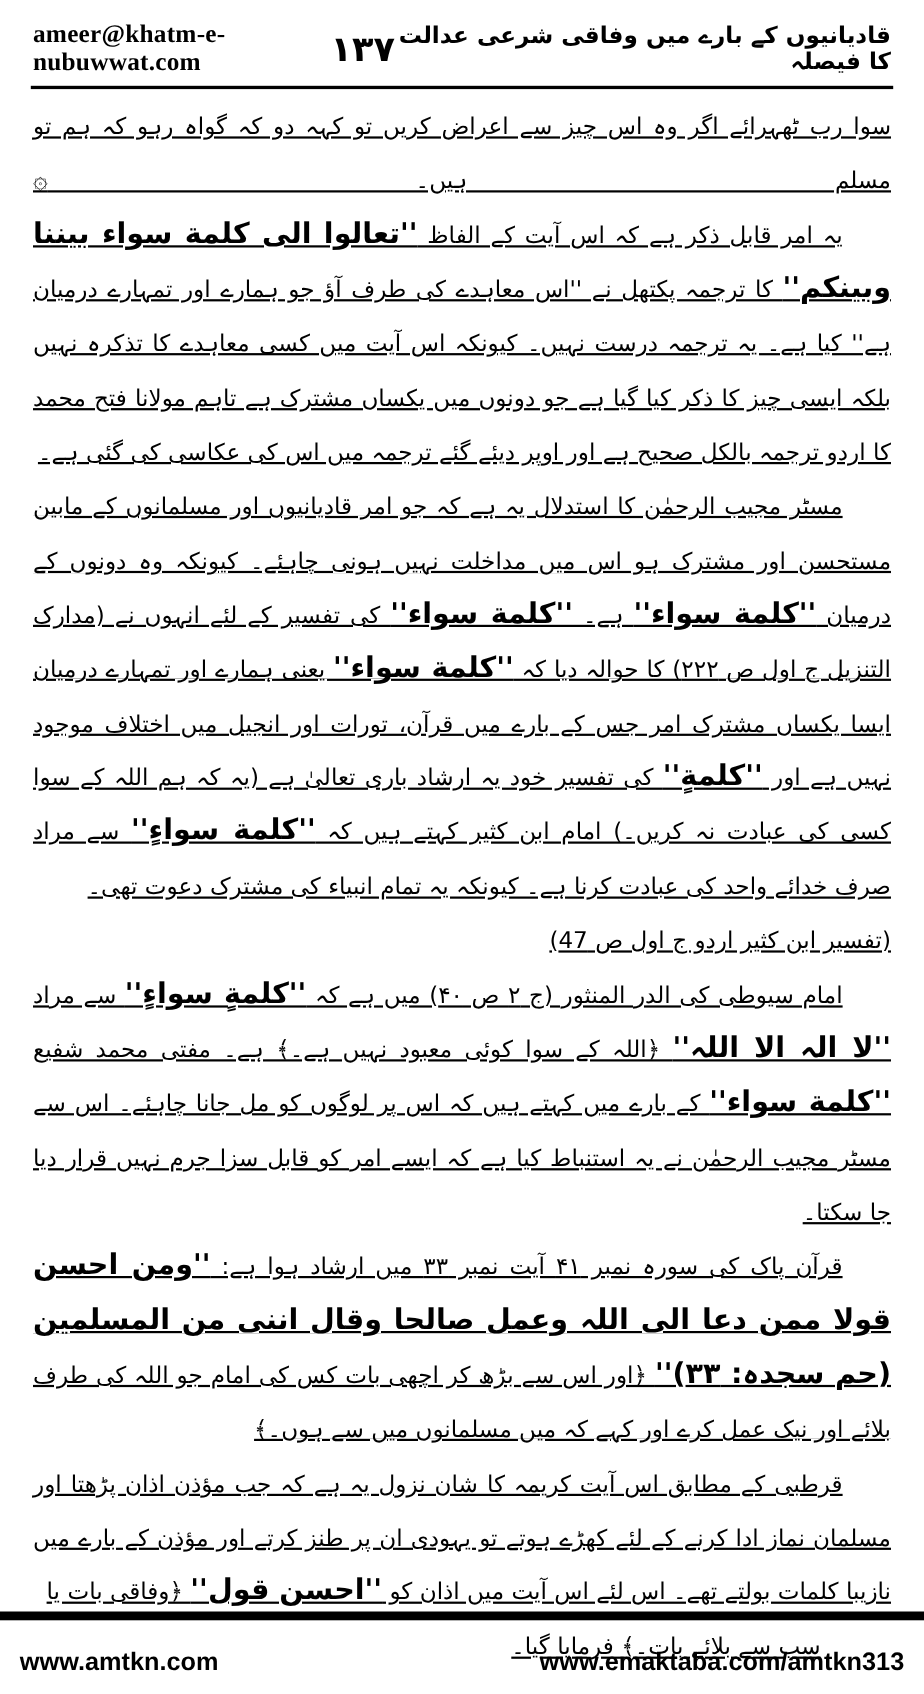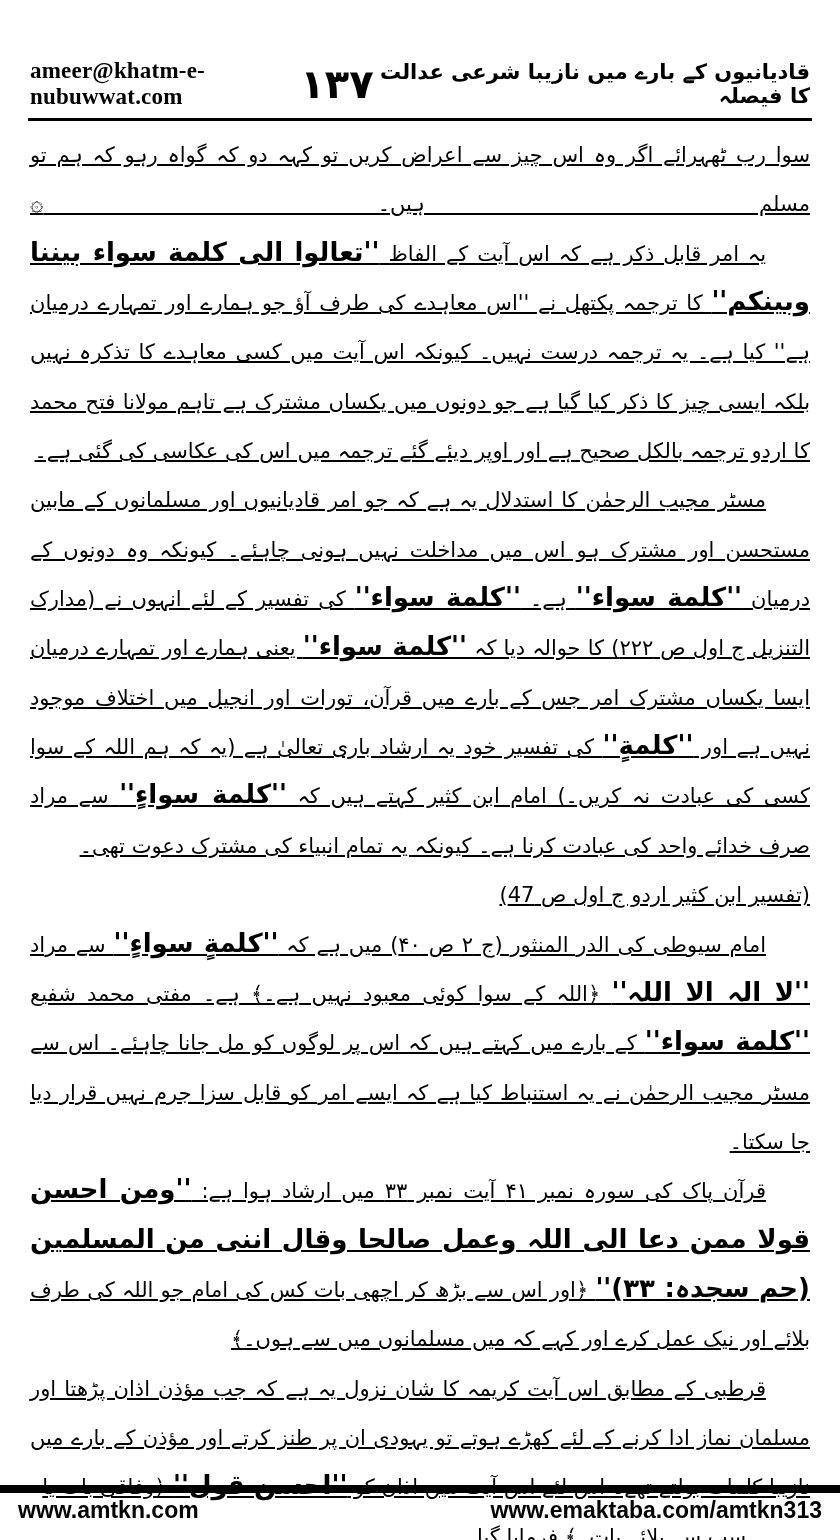--- a/index.html
+++ b/index.html
@@ -6,27 +6,26 @@
   body{
     width:840px;height:1540px;position:relative;
     background:#ffffff;color:#000;
     font-family:"DejaVu Sans", sans-serif;
     overflow:hidden;
   }
   .page{box-sizing:border-box;padding:10px 28px 0 28px;}
   .header{
     display:flex;direction:ltr;align-items:center;justify-content:flex-end;
     padding:8px 2px 6px 2px;
-    margin-top:40px;
   }
   .email{
     font-family:"Liberation Serif", serif;
     font-weight:bold;font-size:23px;letter-spacing:.2px;direction:ltr;
   }
-  .pagenum{font-size:40px;font-weight:bold;line-height:1;}
+  .pagenum{font-size:32px;font-weight:bold;line-height:1;}
   .title{direction:rtl;font-weight:bold;font-size:21px;}
   .rule{border-top:3px solid #000;margin:2px 0 6px 0;}
   .docbody{
     direction:rtl;text-align:justify;
     font-size:21px;line-height:2.35;
     padding:4px 2px 0 2px;
     text-decoration:underline;
   }
   .para{margin:0;}
   .para.indent{text-indent:44px;}
@@ -39,33 +38,33 @@
   .run-normal{font-weight:normal;}
   .run-arabic{
     font-weight:bold;font-size:26px;line-height:1;
     font-family:"DejaVu Sans", sans-serif;
   }
   .run-ornament{font-size:23px;line-height:1;}
   .footer-wrap{position:absolute;left:0;right:0;bottom:0;}
   .footer-rule{border-top:8px solid #000;}
   .footer{
     display:flex;direction:ltr;justify-content:space-between;align-items:center;
-    padding:4px 18px 16px 18px;
+    padding:24px 18px 16px 18px;
     font-family:"Liberation Sans", sans-serif;
     font-weight:bold;font-size:23px;
   }
 </style>
 </head>
 <body>
 
 <div class="page">
   <div class="header">
     <span class="email">ameer@khatm-e-nubuwwat.com</span>
     <span class="pagenum">۱۳۷</span>
-    <span class="title">قادیانیوں کے بارے میں نازیبا شرعی عدالت کا فیصلہ</span>
+    <span class="title">قادیانیوں کے بارے میں وفاقی شرعی عدالت کا فیصلہ</span>
   </div>
   <div class="rule"></div>
   <div class="docbody" id="doc-body">
       <p class="para full"><span class="run-normal">سوا رب ٹھہرائے اگر وہ اس چیز سے اعراض کریں تو کہہ دو کہ گواہ رہو کہ ہم تو مسلم ہیں۔ </span><span class="run-ornament">۞</span></p>
       <p class="para indent"><span class="run-normal">یہ امر قابل ذکر ہے کہ اس آیت کے الفاظ </span><span class="run-arabic">''تعالوا الی کلمة سواء بیننا وبینکم''</span><span class="run-normal"> کا ترجمہ پکتھل نے ''اس معاہدے کی طرف آؤ جو ہمارے اور تمہارے درمیان ہے'' کیا ہے۔ یہ ترجمہ درست نہیں۔ کیونکہ اس آیت میں کسی معاہدے کا تذکرہ نہیں بلکہ ایسی چیز کا ذکر کیا گیا ہے جو دونوں میں یکساں مشترک ہے تاہم مولانا فتح محمد کا اردو ترجمہ بالکل صحیح ہے اور اوپر دیئے گئے ترجمہ میں اس کی عکاسی کی گئی ہے۔</span></p>
       <p class="para indent"><span class="run-normal">مسٹر مجیب الرحمٰن کا استدلال یہ ہے کہ جو امر قادیانیوں اور مسلمانوں کے مابین مستحسن اور مشترک ہو اس میں مداخلت نہیں ہونی چاہئے۔ کیونکہ وہ دونوں کے درمیان </span><span class="run-arabic">''کلمة سواء''</span><span class="run-normal"> ہے۔ </span><span class="run-arabic">''کلمة سواء''</span><span class="run-normal"> کی تفسیر کے لئے انہوں نے (مدارک التنزیل ج اول ص ۲۲۲) کا حوالہ دیا کہ </span><span class="run-arabic">''کلمة سواء''</span><span class="run-normal"> یعنی ہمارے اور تمہارے درمیان ایسا یکساں مشترک امر جس کے بارے میں قرآن، تورات اور انجیل میں اختلاف موجود نہیں ہے اور </span><span class="run-arabic">''کلمةٍ''</span><span class="run-normal"> کی تفسیر خود یہ ارشاد باری تعالیٰ ہے (یہ کہ ہم اللہ کے سوا کسی کی عبادت نہ کریں۔) امام ابن کثیر کہتے ہیں کہ </span><span class="run-arabic">''کلمة سواءٍ''</span><span class="run-normal"> سے مراد صرف خدائے واحد کی عبادت کرنا ہے۔ کیونکہ یہ تمام انبیاء کی مشترک دعوت تھی۔</span></p>
       <p class="para cite-start"><span class="run-normal">(تفسیر ابن کثیر اردو ج اول ص 47)</span></p>
       <p class="para indent"><span class="run-normal">امام سیوطی کی الدر المنثور (ج ۲ ص ۴۰) میں ہے کہ </span><span class="run-arabic">''کلمةٍ سواءٍ''</span><span class="run-normal"> سے مراد </span><span class="run-arabic">''لا الہ الا اللہ''</span><span class="run-normal"> ﴿اللہ کے سوا کوئی معبود نہیں ہے۔﴾ ہے۔ مفتی محمد شفیع </span><span class="run-arabic">''کلمة سواء''</span><span class="run-normal"> کے بارے میں کہتے ہیں کہ اس پر لوگوں کو مل جانا چاہئے۔ اس سے مسٹر مجیب الرحمٰن نے یہ استنباط کیا ہے کہ ایسے امر کو قابل سزا جرم نہیں قرار دیا جا سکتا۔</span></p>
       <p class="para indent"><span class="run-normal">قرآن پاک کی سورہ نمبر ۴۱ آیت نمبر ۳۳ میں ارشاد ہوا ہے: </span><span class="run-arabic">''ومن احسن قولا ممن دعا الی اللہ وعمل صالحا وقال اننی من المسلمین (حم سجدہ: ۳۳)''</span><span class="run-normal"> ﴿اور اس سے بڑھ کر اچھی بات کس کی امام جو اللہ کی طرف بلائے اور نیک عمل کرے اور کہے کہ میں مسلمانوں میں سے ہوں۔﴾</span></p>
       <p class="para indent"><span class="run-normal">قرطبی کے مطابق اس آیت کریمہ کا شان نزول یہ ہے کہ جب مؤذن اذان پڑھتا اور مسلمان نماز ادا کرنے کے لئے کھڑے ہوتے تو یہودی ان پر طنز کرتے اور مؤذن کے بارے میں نازیبا کلمات بولتے تھے۔ اس لئے اس آیت میں اذان کو </span><span class="run-arabic">''احسن قول''</span><span class="run-normal"> ﴿وفاقی بات یا</span></p>

